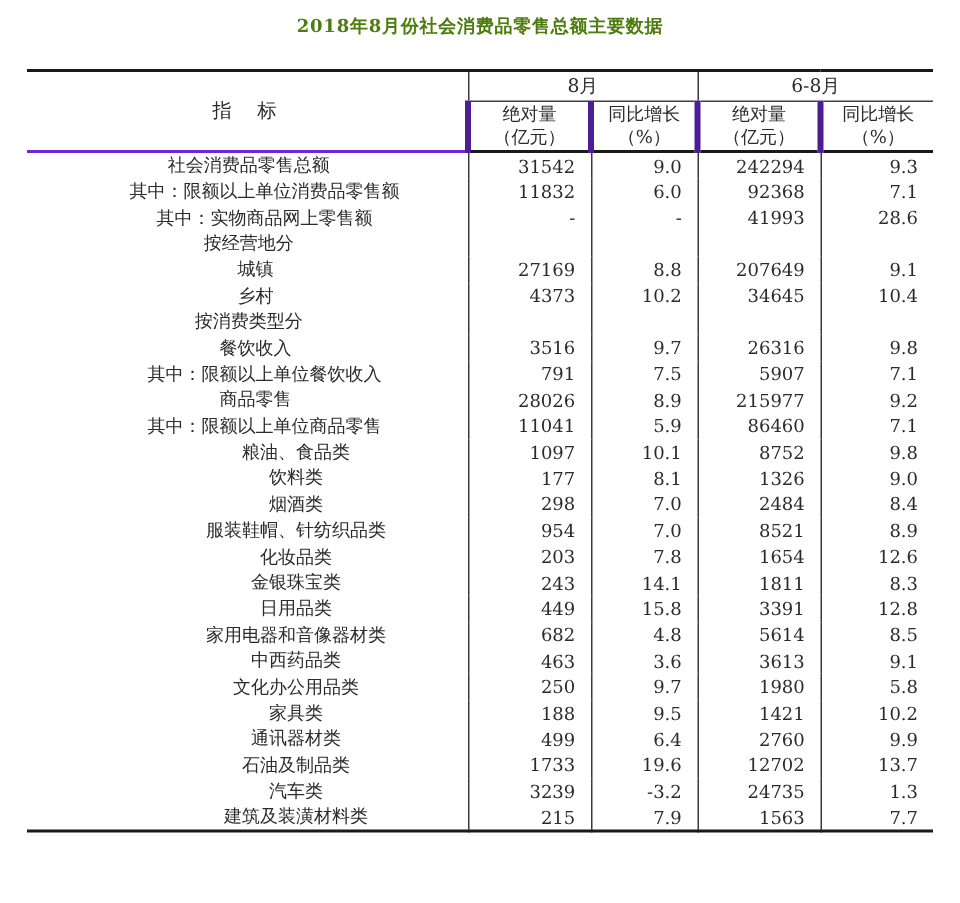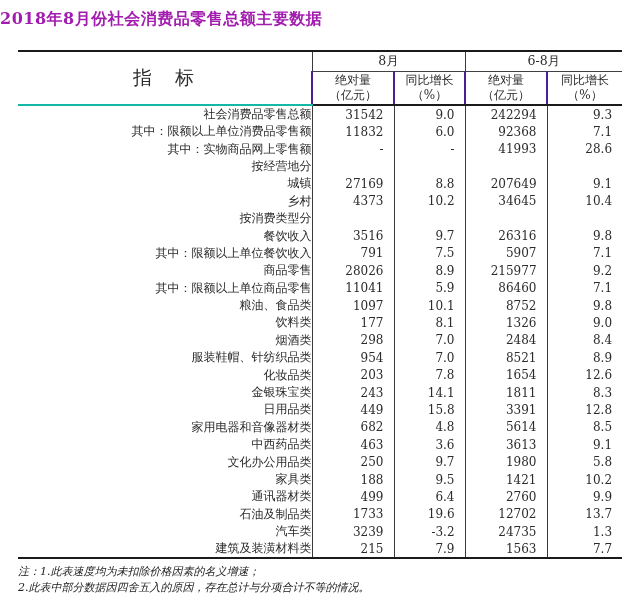--- a/index.html
+++ b/index.html
@@ -10,23 +10,24 @@
     background: #ffffff;
     overflow: hidden;
     font-family: "DejaVu Serif", "Liberation Serif", serif;
     color: #2b2b2b;
   }
   .page { width: 640px; height: 602px; }
 
   .title {
     margin: 0;
     padding-top: 9px;
-    font-size: 16px;
+    text-align: center;
+    font-size: 12px;
     font-weight: bold;
-    color: #a21caf;
+    color: #4d7c0f;
     letter-spacing: 0.5px;
   }
 
   table.data-table {
     margin: 20px 18px 0 18px;
     width: 604px;
     border-collapse: collapse;
     table-layout: fixed;
     border-top: 2px solid #1a1a1a;
     border-bottom: 2px solid #1a1a1a;
@@ -44,44 +45,44 @@
     text-align: center;
     vertical-align: middle;
     color: #2b2b2b;
     padding: 0;
   }
   tr.group-row { height: 20px; }
   tr.sub-row   { height: 34px; }
 
   th.th-indicator {
     border-right: 1px solid #3a3a3a;
-    border-bottom: 2px solid #14b8a6;
-    font-size: 19px;
+    border-bottom: 2px solid #6d28d9;
+    font-size: 13px;
     letter-spacing: 2px;
   }
   th.th-group {
     border-bottom: 1px solid #404040;
     font-size: 12.5px;
   }
   th.th-group.v-left { border-left: 1px solid #3a3a3a; }
   th.th-sub {
     border-bottom: 2px solid #1a1a1a;
     line-height: 15px;
     font-size: 12px;
   }
-  th.th-sub.v-left { border-left: 2px solid #4c1d95; }
+  th.th-sub.v-left { border-left: 4px solid #4c1d95; }
 
   tbody tr { height: 17.4px; }
   tbody td {
     padding: 0;
     vertical-align: middle;
     white-space: nowrap;
     overflow: hidden;
   }
-  td.cell-indicator { text-align: right; }
+  td.cell-indicator { text-align: center; }
   td.ind0 { padding-left: 2px; }
   td.ind1 { padding-left: 11px; }
   td.ind2 { padding-left: 23px; }
   td.ind3 { padding-left: 65px; }
   td.cell-num {
     text-align: right;
     padding-right: 10px;
     border-left: 1px solid #3a3a3a;
   }
 
@@ -312,18 +313,14 @@
         <tr>
           <td class="cell-indicator ind3">建筑及装潢材料类</td>
           <td class="cell-num">215</td>
           <td class="cell-num">7.9</td>
           <td class="cell-num">1563</td>
           <td class="cell-num">7.7</td>
         </tr>
       </tbody>
   </table>
 
-  <div class="notes">
-    <div>注：1.此表速度均为未扣除价格因素的名义增速；</div>
-    <div>2.此表中部分数据因四舍五入的原因，存在总计与分项合计不等的情况。</div>
-  </div>
 
 </div>
 
 </body></html>

